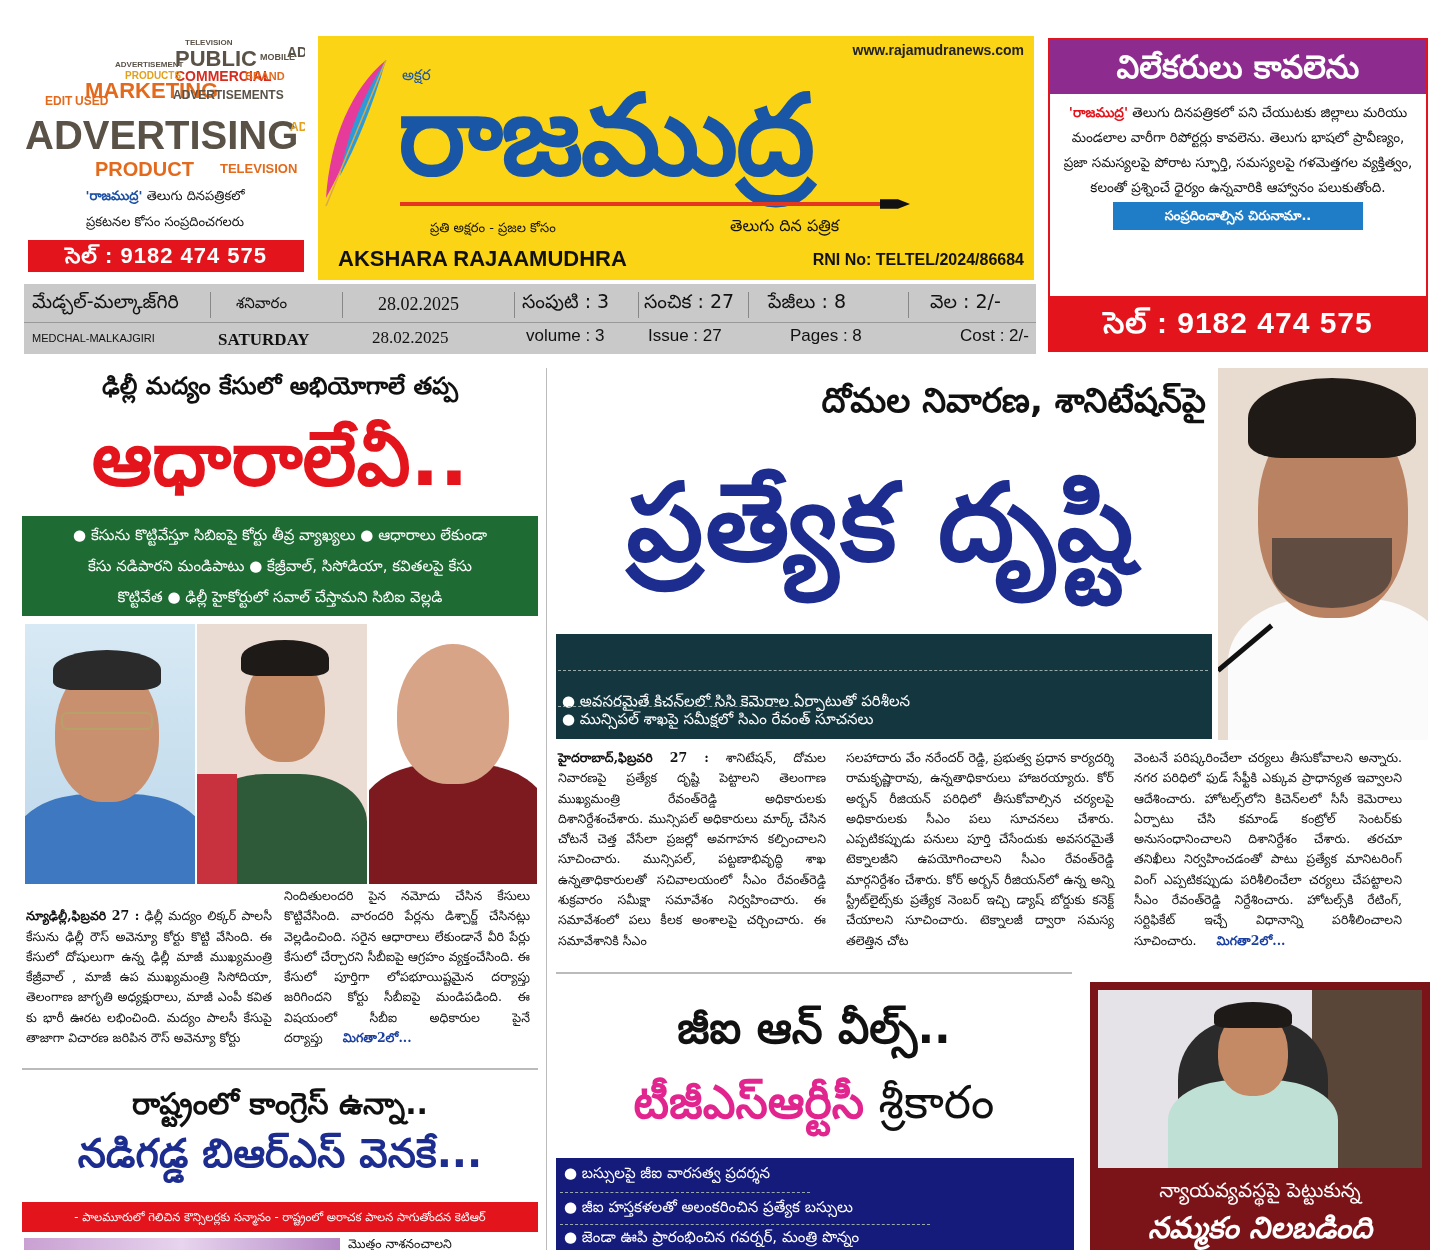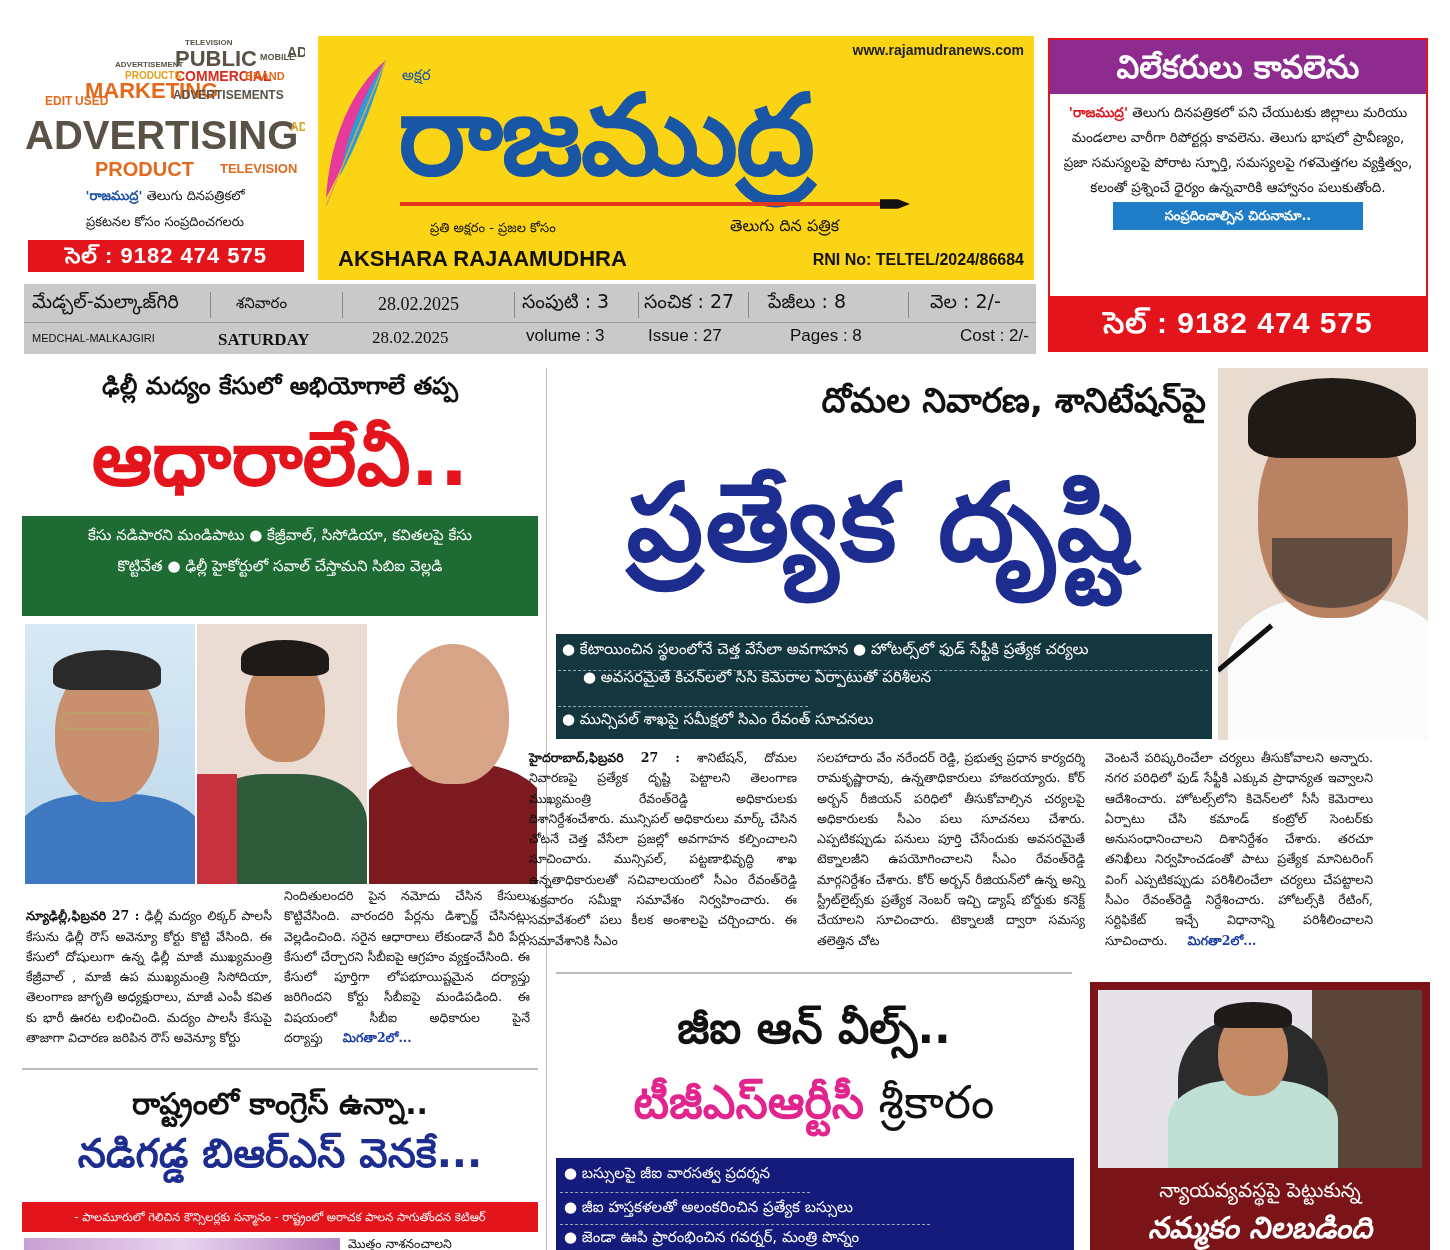--- a/index.html
+++ b/index.html
@@ -60,21 +60,21 @@
   .rule-h { position: absolute; height: 2px; background: #bbb; }
   .rule-v { position: absolute; width: 1px; background: #bbb; }
 
   
   #lead-kicker { left: 556px; top: 380px; width: 650px; text-align: right; font-size: 34px; font-weight: bold; color: #111; }
   #lead-headline { left: 556px; top: 428px; width: 650px; text-align: center; font-size: 108px; font-weight: bold; color: #1c2c8f; line-height: 190px; letter-spacing: 2px; }
   #lead-bullets { left: 556px; top: 634px; width: 656px; height: 105px; background: #14363f; color: #fff; font-size: 15px; }
   #lead-bullets .b { position: absolute; left: 6px; white-space: nowrap; }
   #lead-bullets .dash { position: absolute; left: 2px; height: 1px; border-top: 1px dashed #9aa; }
   #lead-photo { left: 1218px; top: 368px; width: 210px; height: 372px; background: #e8dbd0; overflow: hidden; }
-  #lead-text { left: 529px; top: 748px; width: 850px; display: flex; gap: 20px; }
+  #lead-text { left: 558px; top: 748px; width: 850px; display: flex; gap: 20px; }
   #lead-text .col { width: 268px; }
 
   
   #story-bl-kicker { left: 22px; top: 1086px; width: 516px; text-align: center; font-size: 30px; font-weight: bold; color: #111; }
   #story-bl-headline { left: 22px; top: 1130px; width: 516px; text-align: center; font-size: 40px; font-weight: bold; color: #1c2c8f; }
   #story-bl-sub { left: 22px; top: 1202px; width: 516px; height: 30px; background: #e3141c; color: #fff; font-size: 11.5px; text-align: center; line-height: 30px; white-space: nowrap; overflow: hidden; }
   #story-bl-photo { left: 24px; top: 1238px; width: 316px; height: 12px; background: linear-gradient(90deg, #c9a0d2, #e7d4ee, #b58ac7); }
   #story-bl-text { left: 348px; top: 1236px; font-size: 12.5px; font-family: "DejaVu Serif", serif; }
 
   
@@ -163,20 +163,21 @@
   <div class="top" style="left:744px;">పేజీలు : 8</div>
   <div class="bot" style="left:766px;">Pages : 8</div>
   <div class="sep" style="left:884px;"></div>
   <div class="top" style="left:906px;">వెల : 2/-</div>
   <div class="bot" style="left:936px;text-align:right;">Cost : 2/-</div>
 </div>
 
 <div id="story-left-kicker" class="abs">ఢిల్లీ మద్యం కేసులో అభియోగాలే తప్ప</div>
 <div id="story-left-headline" class="abs">ఆధారాలేవీ..</div>
 <div id="story-left-bullets" class="abs">
+  <div>● కేసును కొట్టివేస్తూ సిబిఐపై కోర్టు తీవ్ర వ్యాఖ్యలు ● ఆధారాలు లేకుండా</div>
   <div>కేసు నడిపారని మండిపాటు ● కేజ్రీవాల్, సిసోడియా, కవితలపై కేసు</div>
   <div>కొట్టివేత ● ఢిల్లీ హైకోర్టులో సవాల్ చేస్తామని సిబిఐ వెల్లడి</div>
 </div>
 <div id="story-left-photos" class="abs">
   <div class="photo" style="width:170px;">
     <div class="bg" style="background:linear-gradient(#d7e9f4,#bcd7ea);"></div>
     <div class="body" style="left:-10px;top:170px;width:190px;height:110px;background:#3d78c0;"></div>
     <div class="head" style="left:30px;top:38px;width:104px;height:140px;background:#c99070;"></div>
     <div class="hair" style="left:28px;top:26px;width:108px;height:40px;background:#2a2a2a;"></div>
     <div style="position:absolute;left:36px;top:88px;width:92px;height:18px;border:2px solid #b8a06a;border-radius:6px;"></div>
@@ -197,23 +198,22 @@
 <div id="story-left-text" class="abs">
   <div class="col" style="width:246px;"><b>న్యూఢిల్లీ,ఫిబ్రవరి 27 :</b><span> ఢిల్లీ మద్యం లిక్కర్ పాలసీ కేసును ఢిల్లీ రౌస్ అవెన్యూ కోర్టు కొట్టి వేసింది. ఈ కేసులో దోషులుగా ఉన్న ఢిల్లీ మాజీ ముఖ్యమంత్రి కేజ్రీవాల్ , మాజీ ఉప ముఖ్యమంత్రి సిసోదియా, తెలంగాణ జాగృతి అధ్యక్షురాలు, మాజీ ఎంపీ కవిత కు భారీ ఊరట లభించింది. మద్యం పాలసీ కేసుపై తాజాగా విచారణ జరిపిన రౌస్ అవెన్యూ కోర్టు</span></div>
   <div class="col" style="width:246px;"><span>నిందితులందరి పైన నమోదు చేసిన కేసులు కొట్టివేసింది. వారందరి పేర్లను డిశ్చార్జ్ చేసినట్లు వెల్లడించింది. సరైన ఆధారాలు లేకుండానే వీరి పేర్లు కేసులో చేర్చారని సీబీఐపై ఆగ్రహం వ్యక్తంచేసింది. ఈ కేసులో పూర్తిగా లోపభూయిష్టమైన దర్యాప్తు జరిగిందని కోర్టు సీబీఐపై మండిపడింది. ఈ విషయంలో సీబీఐ అధికారుల పైనే దర్యాప్తు</span><span class="cont">మిగతా2లో...</span></div>
 </div>
 <div class="rule-h" style="left:22px;top:1068px;width:516px;"></div>
 <div class="rule-v" style="left:546px;top:368px;height:882px;"></div>
 
 <div id="lead-kicker" class="abs">దోమల నివారణ, శానిటేషన్‌పై</div>
 <div id="lead-headline" class="abs">ప్రత్యేక దృష్టి</div>
 <div id="lead-bullets" class="abs">
-  <div class="b" style="top:6px;">● కేటాయించిన స్థలంలోనే చెత్త వేసేలా అవగాహన ● హోటల్స్‌లో ఫుడ్ సేఫ్టీకి ప్రత్యేక చర్యలు</div>
   <div class="dash" style="top:36px;width:650px;"></div>
-  <div class="b" style="top:34px;margin-left:21px;">● అవసరమైతే కిచన్‌లలో సిసి కెమెరాల ఏర్పాటుతో పరిశీలన</div>
+  <div class="b" style="top:58px;">● అవసరమైతే కిచన్‌లలో సిసి కెమెరాల ఏర్పాటుతో పరిశీలన</div>
   <div class="dash" style="top:72px;width:250px;"></div>
   <div class="b" style="top:76px;">● మున్సిపల్ శాఖపై సమీక్షలో సిఎం రేవంత్ సూచనలు</div>
 </div>
 <div id="lead-photo" class="abs">
   <div style="position:absolute;left:10px;top:230px;width:220px;height:160px;background:#fbfbfb;border-radius:40% 40% 0 0;"></div>
   <div style="position:absolute;left:40px;top:40px;width:150px;height:210px;background:#b98262;border-radius:48% 48% 45% 45%;"></div>
   <div style="position:absolute;left:30px;top:10px;width:168px;height:80px;background:#201a17;border-radius:50% 50% 20% 20%;"></div>
   <div style="position:absolute;left:54px;top:170px;width:120px;height:70px;background:#4a3f3a;border-radius:0 0 50% 50%;opacity:0.8;"></div>
   <div style="position:absolute;left:0;top:300px;width:70px;height:5px;background:#111;transform:rotate(-40deg);transform-origin:left;"></div>
 </div>

